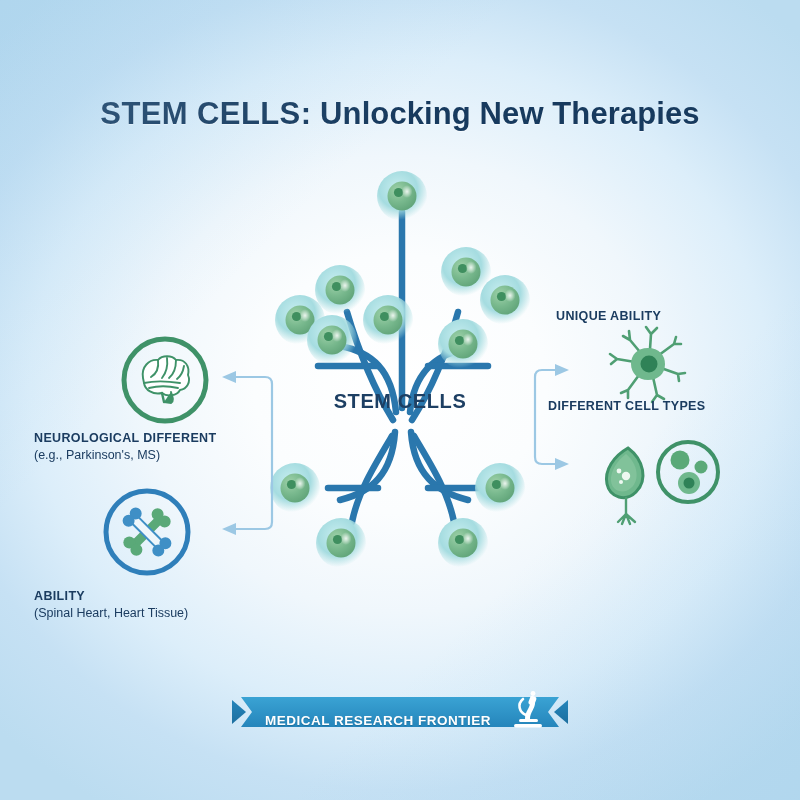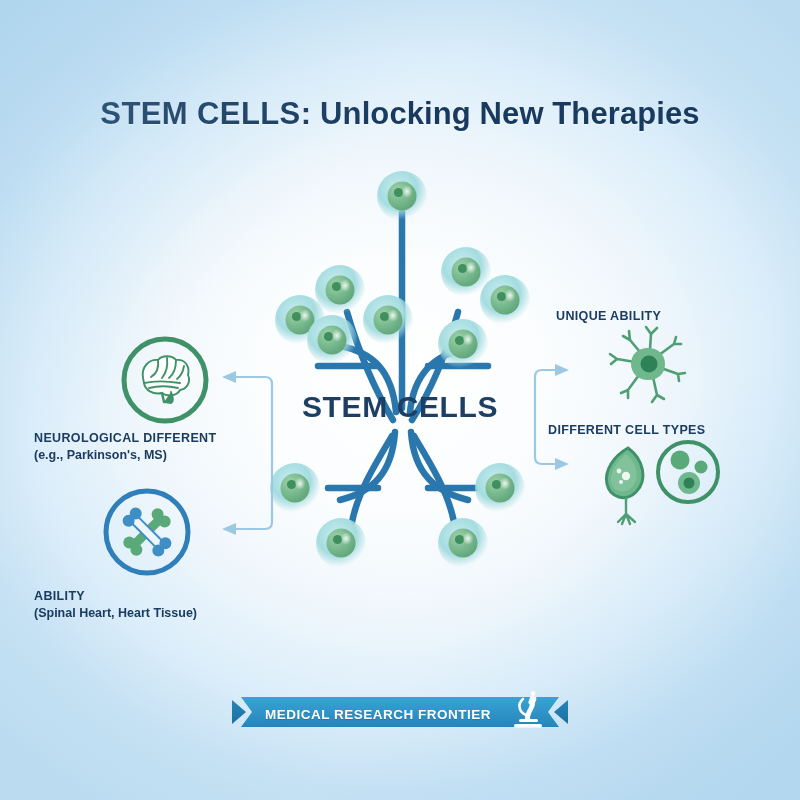--- a/index.html
+++ b/index.html
@@ -24,43 +24,43 @@
     text-align:center;
     font-size:31px; font-weight:bold; letter-spacing:.1px;
     color:#173a5e;
     text-shadow:0 1px 1px rgba(255,255,255,.6);
   }
   .title .lead{ letter-spacing:.4px; }
 
   .center-label{
     position:absolute; left:0; right:0; top:390px;
     text-align:center;
-    font-size:30px; font-weight:bold; letter-spacing:.6px;
+    font-size:20px; font-weight:bold; letter-spacing:.6px;
     color:#1d3f63;
     z-index:6;
   }
 
   svg.layer{ position:absolute; left:0; top:0; width:800px; height:800px; z-index:3; }
 
   
   .txt{ position:absolute; color:#1b3c60; z-index:5; }
   .txt .hd{ font-size:12.5px; font-weight:bold; letter-spacing:.35px; line-height:1.32; }
-  .txt .sub{ font-size:12.5px; font-weight:bold; letter-spacing:0; line-height:1.4; }
+  .txt .sub{ font-size:12.5px; font-weight:normal; letter-spacing:0; line-height:1.4; }
 
   #t-neuro{ left:34px; top:430px; width:272px; }
   #t-inj{   left:34px; top:588px; width:272px; }
   #t-uniq{  left:556px; top:308px; width:200px; }
-  #t-diff{  left:548px; top:422px; width:216px; }
+  #t-diff{  left:548px; top:398px; width:216px; }
   #t-vers{  left:556px; top:515px; width:200px; }
   #t-vers .hd{ line-height:1.36; }
 
   
   .banner-wrap{ position:absolute; left:0; right:0; top:690px; height:46px; z-index:6; }
   .banner-text{
-    position:absolute; left:0; right:0; top:17px;
+    position:absolute; left:0; right:0; top:23px;
     text-align:center; color:#ffffff;
     font-size:13.5px; font-weight:bold; letter-spacing:.5px;
     text-shadow:0 1px 1px rgba(0,0,0,.18);
     padding-right:44px;
   }
 </style>
 </head>
 <body>
 
 <div id="stage">

